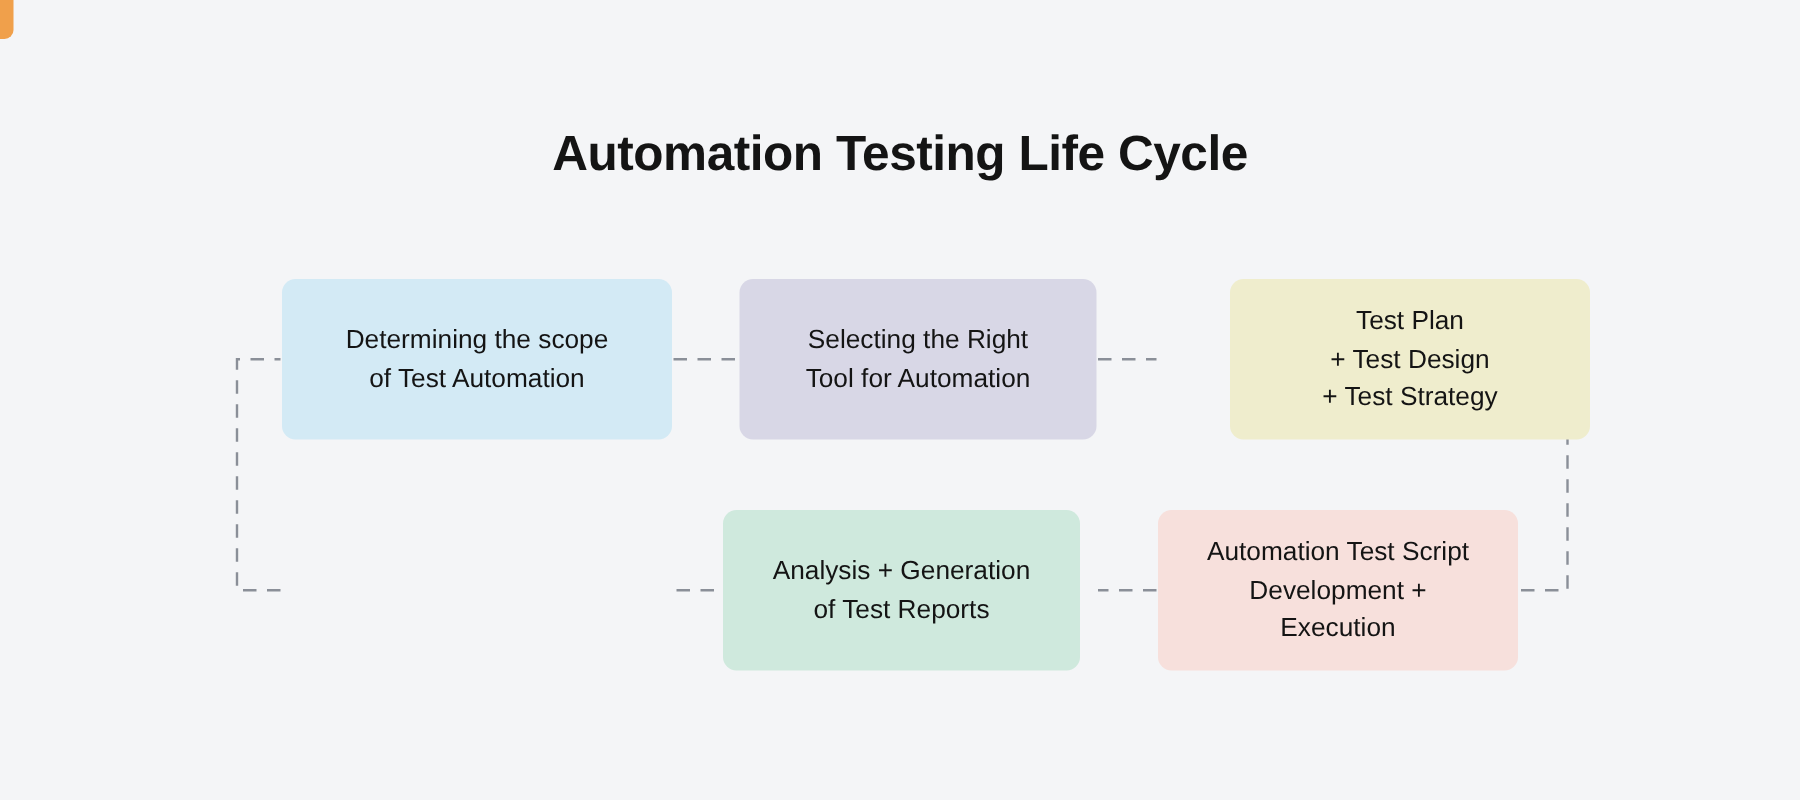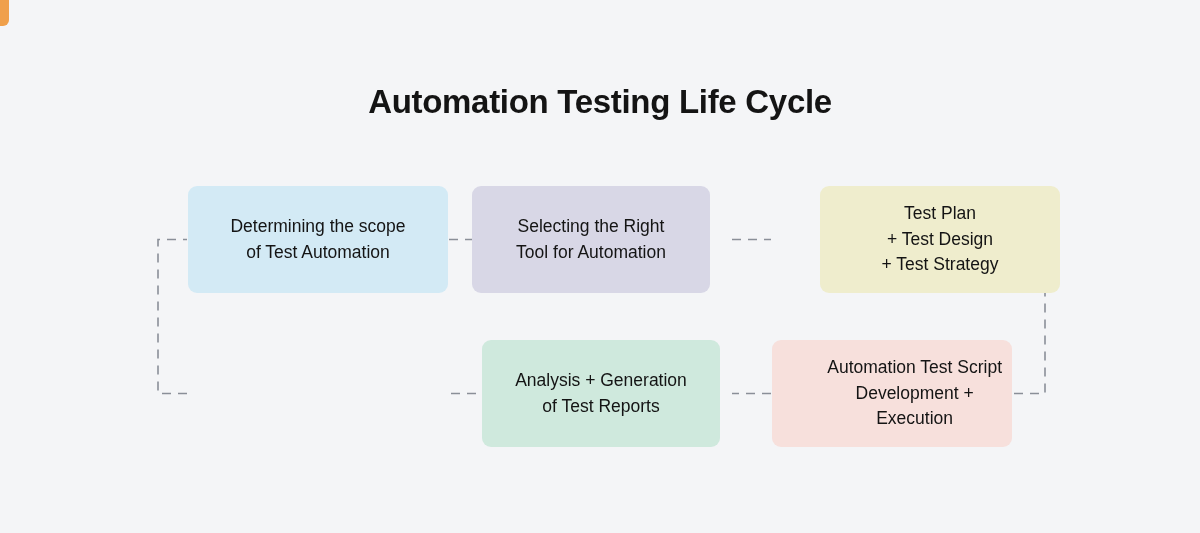--- a/index.html
+++ b/index.html
@@ -67,21 +67,21 @@
   .stage-label {
     font-size: 17.5px;
     line-height: 1.48;
     color: #141414;
     text-align: center;
     white-space: pre-line;
   }
 
   
   #stage-1 { left: 188px; top: 186px; width: 260px; height: 107px; justify-content: center; }
-  #stage-2 { left: 472px; top: 186px; width: 238px; height: 107px; }
+  #stage-2 { left: 493px; top: 186px; width: 238px; height: 107px; }
   #stage-3 { left: 772px; top: 186px; width: 240px; height: 107px; margin-left: 48px; }
   
   #stage-4 { left: 188px; top: 340px; width: 260px; height: 107px; }
   #stage-5 { left: 482px; top: 340px; width: 238px; height: 107px; }
   #stage-6 { left: 772px; top: 340px; width: 240px; height: 107px; }
 </style>
 </head>
 <body style="background: rgb(244, 245, 247);">
 
 <div id="canvas">
@@ -116,21 +116,21 @@
     <span class="stage-label">Selecting the Right
 Tool for Automation</span>
   </div>
 
   <div class="stage-box" id="stage-3" style="background: rgb(239, 237, 205);">
     <span class="stage-label">Test Plan
 + Test Design
 + Test Strategy</span>
   </div>
 
-  <div class="stage-box" id="stage-6" style="background: rgb(247, 224, 220); justify-content: flex-end;">
+  <div class="stage-box" id="stage-6" style="background: rgb(247, 224, 220);">
     <span class="stage-label">Automation Test Script
 Development +
 Execution</span>
   </div>
 
   <div class="stage-box" id="stage-5" style="background: rgb(207, 233, 221);">
     <span class="stage-label">Analysis + Generation
 of Test Reports</span>
   </div>
 

